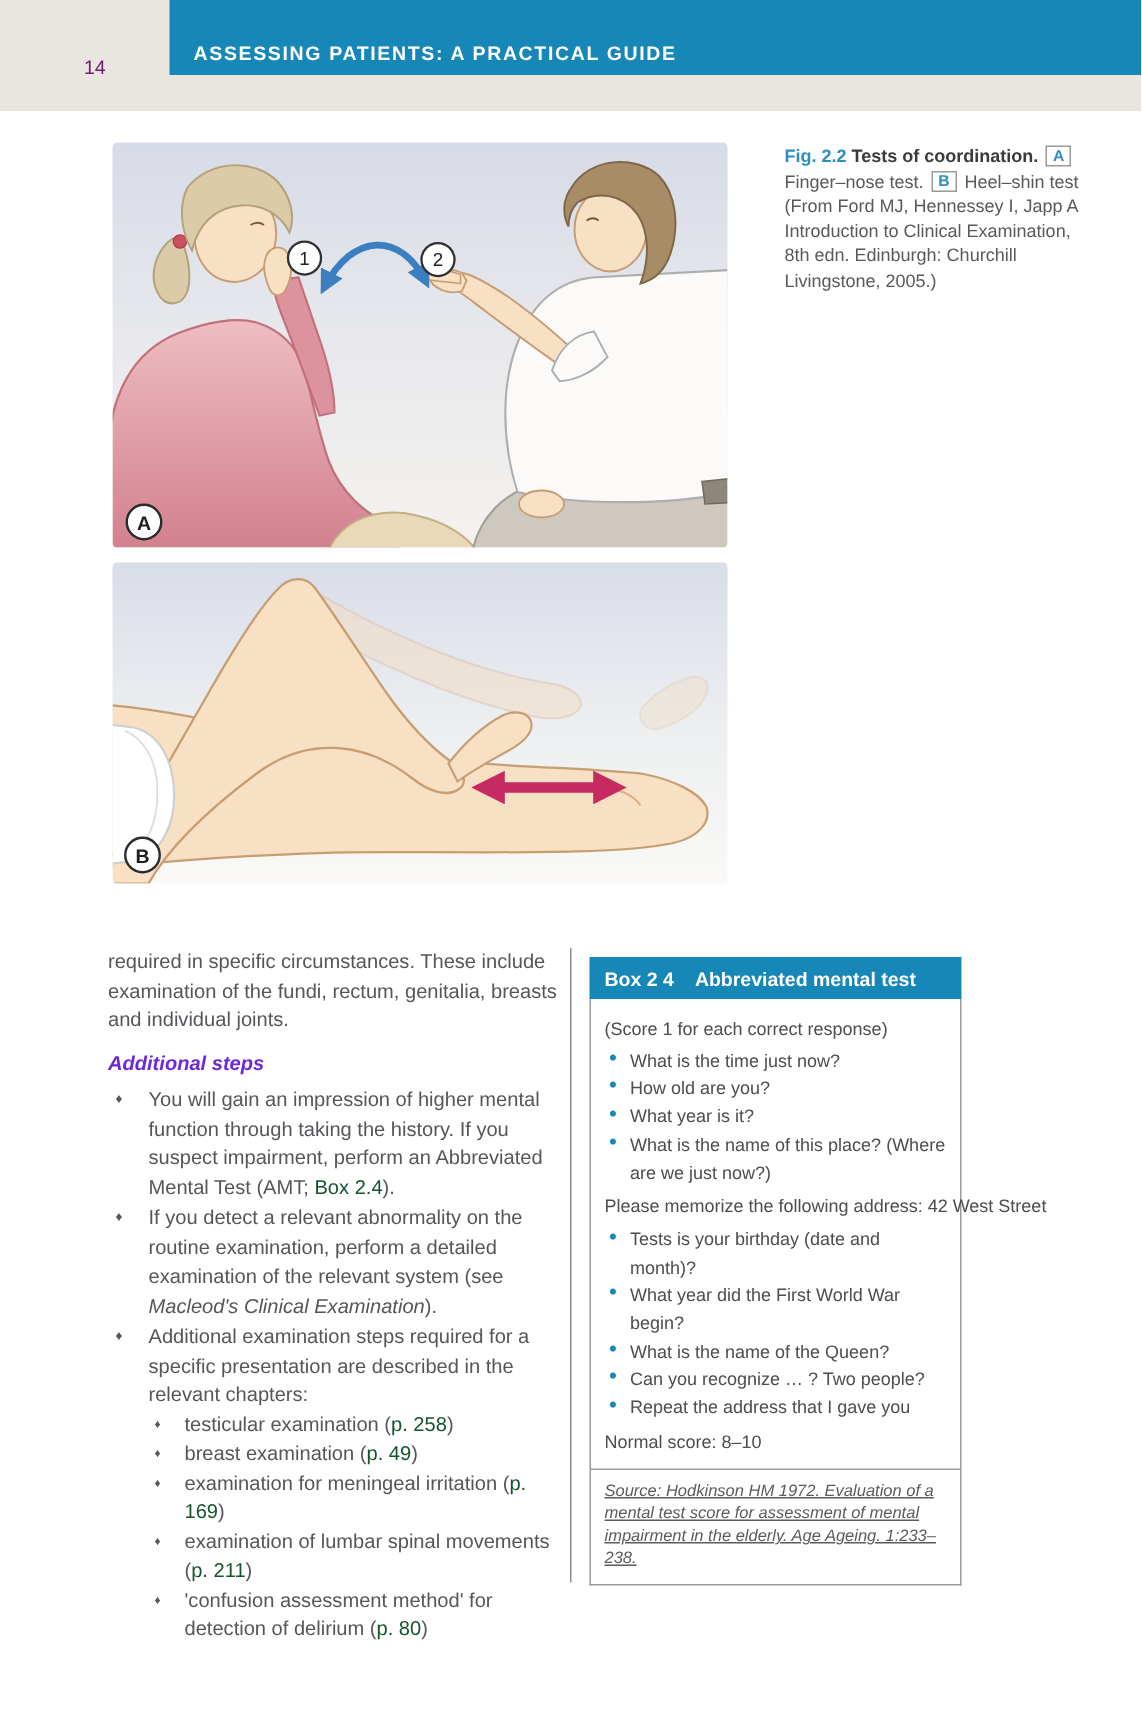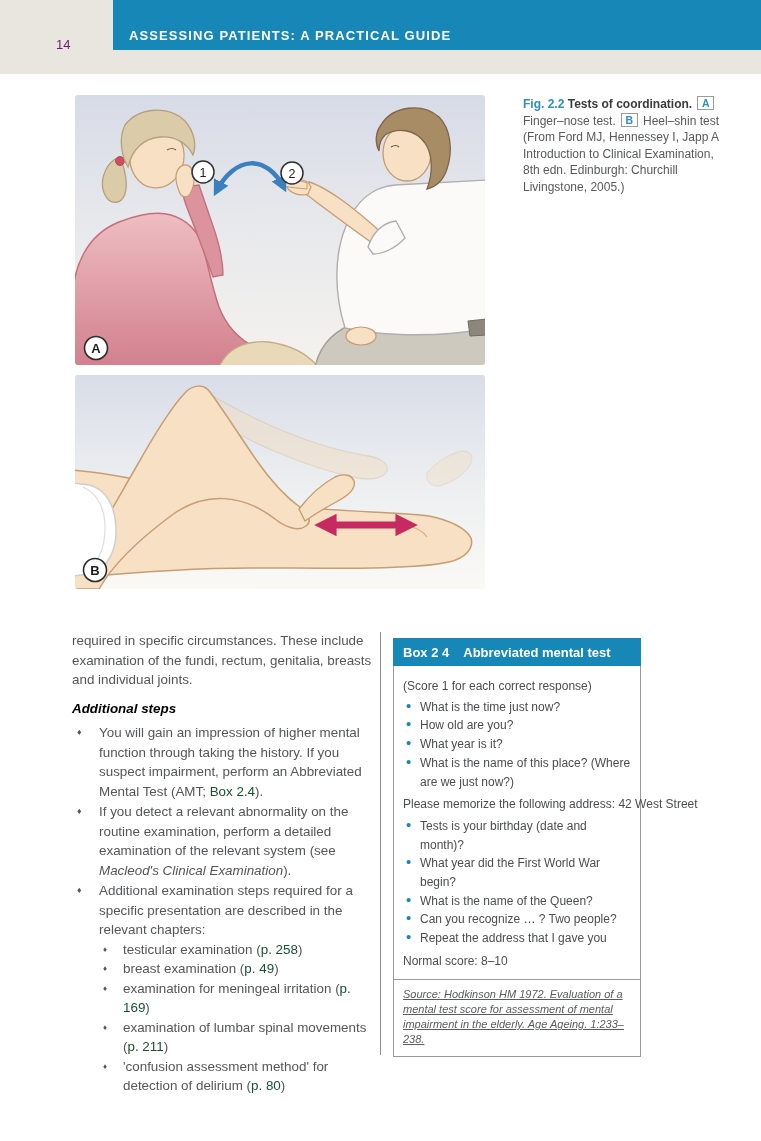--- a/index.html
+++ b/index.html
@@ -22,21 +22,21 @@
   
   .caption{position:absolute;left:503px;top:96px;width:210px;font-size:12px;line-height:16.5px;color:#58595c;margin-left:20px;}
   .figlabel{color:#2e8fc0;font-weight:bold;}
   .captitle{color:#3b3b3d;font-weight:bold;}
   .marker{display:inline-block;border:1px solid #9a9a9a;background:#fff;color:#2e8fc0;
           font-weight:bold;font-size:10.5px;line-height:12px;padding:0 3.5px;margin:0 2px;vertical-align:1px;}
 
   
   .leftcol{position:absolute;left:72px;top:631px;width:309px;font-size:13.4px;line-height:19.5px;color:#55565a;}
   .leftcol p.intro{margin:0 0 9px 0;}
-  .leftcol h3{font-size:13.4px;font-style:italic;font-weight:bold;color:#000000;margin:9px 0 5px 0;}
+  .leftcol h3{font-size:13.4px;font-style:italic;font-weight:bold;color:#6d28d9;margin:9px 0 5px 0;}
   ul.mainlist{list-style:none;margin:0;padding:0;}
   ul.mainlist > li{position:relative;padding-left:27px;margin:0 0 1px 0;}
   ul.mainlist > li::before{content:"\2666";position:absolute;left:5px;top:0;font-size:9px;color:#55565a;}
   ul.sublist{list-style:none;margin:0;padding:0;}
   ul.sublist > li{position:relative;padding-left:24px;}
   ul.sublist > li::before{content:"\2666";position:absolute;left:4px;top:0;font-size:8px;color:#55565a;}
   .xref{color:#14532d;text-decoration:none;cursor:pointer;text-align:right;}
   .bookit{font-style:italic;}
 
   

